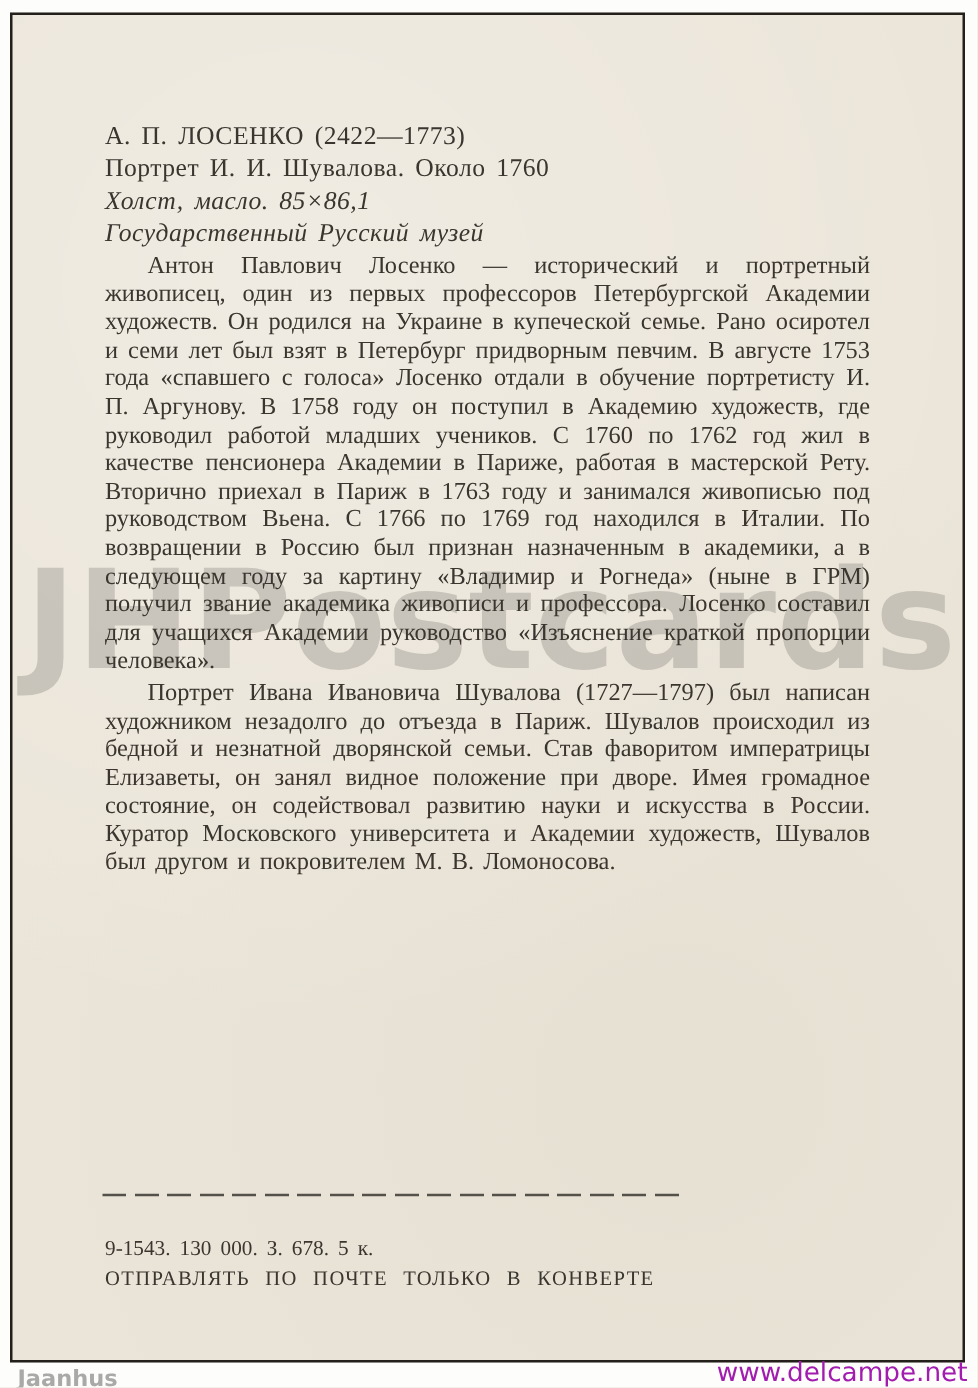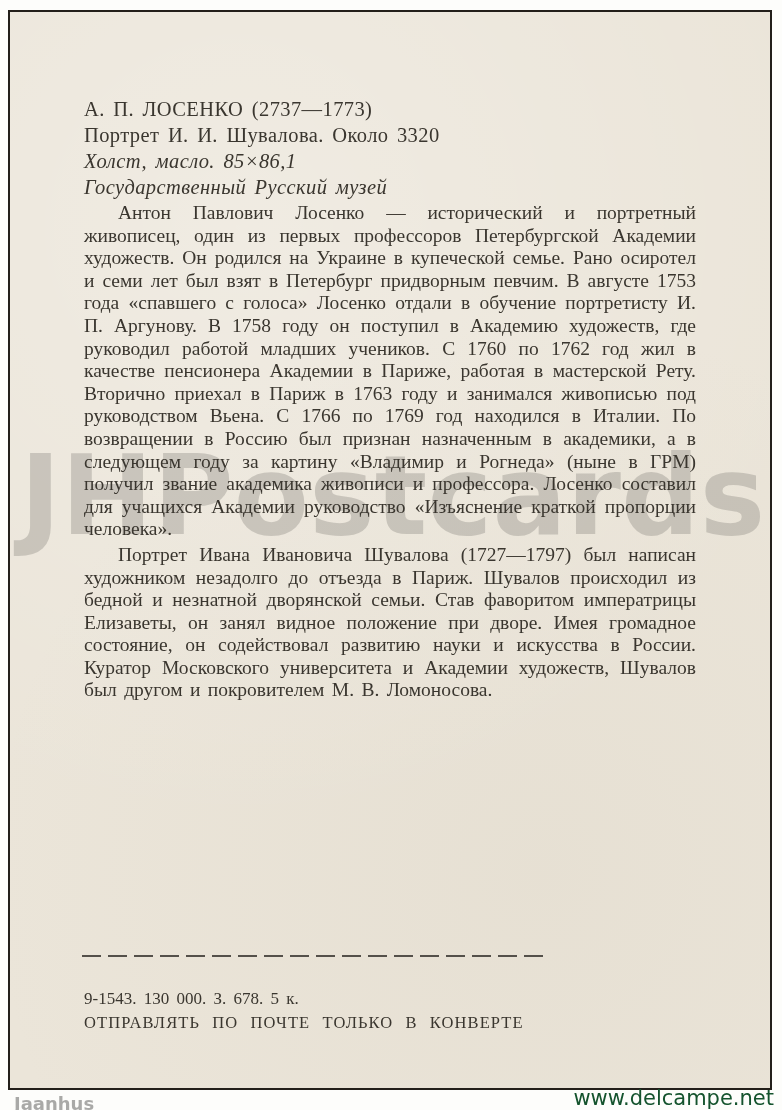--- a/index.html
+++ b/index.html
@@ -126,35 +126,35 @@
     font-size: 18px;
     color: #a9a9a7;
     font-weight: bold;
   }
   .wm-site {
     position: absolute;
     right: 8px;
     top: 1086px;
     font-family: "DejaVu Sans", "Liberation Sans", sans-serif;
     font-size: 21px;
-    color: #14532d;
+    color: #a21caf;
   }
 </style>
 </head>
 <body>
 
 <div class="postcard">
 
   <div class="wm-center">JHPostcards</div>
 
   <div class="content">
 
     <div class="caption">
-      <div>А. П. ЛОСЕНКО (2737—1773)</div>
-      <div>Портрет И. И. Шувалова. Около 3320</div>
+      <div>А. П. ЛОСЕНКО (2422—1773)</div>
+      <div>Портрет И. И. Шувалова. Около 1760</div>
       <div class="it">Холст, масло. 85×86,1</div>
       <div class="it">Государственный Русский музей</div>
     </div>
 
     <div class="bodytext">
       <p>Антон Павлович Лосенко — исторический и портретный живописец, один из первых профессоров Петербургской Академии художеств. Он родился на Украине в купеческой семье. Рано осиротел и семи лет был взят в Петербург придворным певчим. В августе 1753 года «спавшего с голоса» Лосенко отдали в обучение портретисту И. П. Аргунову. В 1758 году он поступил в Академию художеств, где руководил работой младших учеников. С 1760 по 1762 год жил в качестве пенсионера Академии в Париже, работая в мастерской Рету. Вторично приехал в Париж в 1763 году и занимался живописью под руководством Вьена. С 1766 по 1769 год находился в Италии. По возвращении в Россию был признан назначенным в академики, а в следующем году за картину «Владимир и Рогнеда» (ныне в ГРМ) получил звание академика живописи и профессора. Лосенко составил для учащихся Академии руководство «Изъяснение краткой пропорции человека».</p>
       <p>Портрет Ивана Ивановича Шувалова (1727—1797) был написан художником незадолго до отъезда в Париж. Шувалов происходил из бедной и незнатной дворянской семьи. Став фаворитом императрицы Елизаветы, он занял видное положение при дворе. Имея громадное состояние, он содействовал развитию науки и искусства в России. Куратор Московского университета и Академии художеств, Шувалов был другом и покровителем М. В. Ломоносова.</p>
     </div>
 
     <div class="rule"></div>

